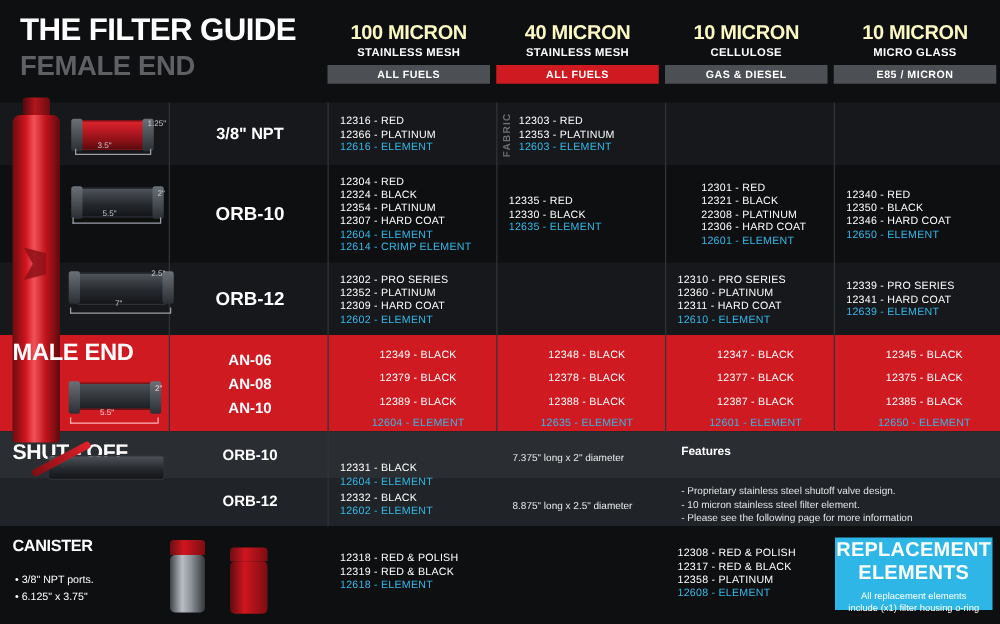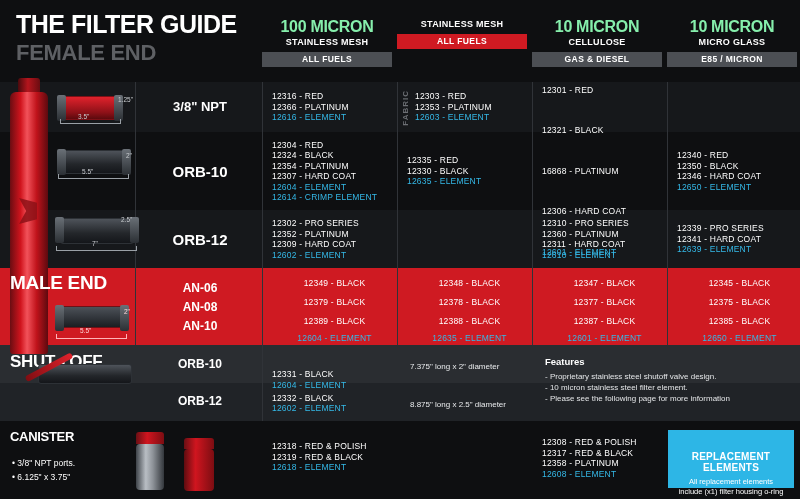--- a/index.html
+++ b/index.html
@@ -14,21 +14,21 @@
   .el{color:#35b9e8;}
   .crimp{color:#35b9e8;}
   .redrow .ln{color:#ffffff;}
 
   
   .hdr{position:absolute;left:0;top:0;width:800px;height:78px;background:#0e0f11;}
   .title{position:absolute;left:16px;top:10px;font-size:25px;font-weight:bold;color:#ffffff;letter-spacing:-.5px;font-family:"Liberation Sans",sans-serif;}
   .subtitle{position:absolute;left:16px;top:40px;font-size:22px;font-weight:bold;color:#5e6064;letter-spacing:-.3px;}
 
   .colhead{position:absolute;top:18px;width:130px;text-align:center;}
-  .colhead .big{font-size:16px;font-weight:bold;color:#86efac;letter-spacing:-.3px;}
+  .colhead .big{font-size:16px;font-weight:bold;color:#fef9c3;letter-spacing:-.3px;}
   .colhead .small{font-size:9px;font-weight:bold;color:#ffffff;letter-spacing:.3px;margin-top:1px;}
   .colhead .band{margin-top:5px;height:15px;line-height:15px;font-size:8.5px;font-weight:bold;color:#ffffff;letter-spacing:.4px;background:#4c4f54;}
   .band.red{background:#cf1a22;}
 
   
   .rowband{position:absolute;left:0;width:800px;}
   .rz-dark{background:#0e0f11;}
   .rz-light{background:#16181b;}
   .rz-red{background:#cf1a22;}
   .rz-grey{background:#2a2d31;}
@@ -53,44 +53,45 @@
   .filt .endl,.filt .endr{position:absolute;top:-2px;width:9px;height:26px;border-radius:2px;background:linear-gradient(180deg,#6a7077,#2b2f34);}
   .filt .endl{left:-6px;}
   .filt .endr{right:-6px;}
   .dimline{position:absolute;font-size:6.5px;color:#c9ccd0;}
   .dimbar{position:absolute;height:1px;background:#9aa0a6;}
   .dimtick{position:absolute;width:1px;height:5px;background:#9aa0a6;}
   .can .shell{position:absolute;border-radius:4px;background:linear-gradient(90deg,#3e4349,#b9bec4 35%,#8e9399 60%,#33373c);}
   .can .top{position:absolute;border-radius:3px 3px 0 0;background:linear-gradient(90deg,#6a0f14,#d0151f 40%,#7c0d12);}
 
   .features{position:absolute;color:#ffffff;}
-  .features .ftitle{font-size:9.5px;font-weight:bold;margin-bottom:4px;}
+  .features .ftitle{font-size:9.5px;font-weight:bold;margin-bottom:20px;}
   .features .fl{font-size:8px;line-height:11px;color:#e3e5e7;}
 
   .repbox{position:absolute;background:#2db6e6;color:#ffffff;}
-  .repbox .rt{font-size:10px;font-weight:bold;text-align:center;padding-top:21px;letter-spacing:.2px;}
+  .repbox .rt{font-size:16px;font-weight:bold;text-align:center;padding-top:2px;letter-spacing:.2px;}
   .repbox .rb{font-size:7.5px;line-height:10px;text-align:center;padding:4px 8px 0 8px;}
 
   .shutoffnote{position:absolute;font-size:8.5px;color:#ffffff;}
 </style>
 </head>
 <body>
 
 <div class="page">
 
   <div class="hdr">
     <div class="title">THE FILTER GUIDE</div>
     <div class="subtitle">FEMALE END</div>
 
     <div class="colhead" style="left:262px;">
       <div class="big">100 MICRON</div>
       <div class="small">STAINLESS MESH</div>
       <div class="band">ALL FUELS</div>
     </div>
     <div class="colhead" style="left:397px;">
+      <div class="big">40 MICRON</div>
       <div class="small">STAINLESS MESH</div>
       <div class="band red">ALL FUELS</div>
     </div>
     <div class="colhead" style="left:532px;">
       <div class="big">10 MICRON</div>
       <div class="small">CELLULOSE</div>
       <div class="band">GAS &amp; DIESEL</div>
     </div>
     <div class="colhead" style="left:667px;">
       <div class="big">10 MICRON</div>
@@ -161,24 +162,24 @@
     <div class="ln">12354 - PLATINUM</div>
     <div class="ln">12307 - HARD COAT</div>
     <div class="ln el">12604 - ELEMENT</div>
     <div class="ln crimp">12614 - CRIMP ELEMENT</div>
   </div>
   <div class="cell colwrap" style="left:407px;top:136px;width:125px;height:70px;">
     <div class="ln">12335 - RED</div>
     <div class="ln">12330 - BLACK</div>
     <div class="ln el">12635 - ELEMENT</div>
   </div>
-  <div class="cell colwrap" style="left:542px;top:136px;width:125px;height:70px;gap:30px;">
+  <div class="cell colwrap" style="left:561px;top:136px;width:125px;height:70px;">
     <div class="ln">12301 - RED</div>
     <div class="ln">12321 - BLACK</div>
-    <div class="ln">16868 - PLATINUM</div>
+    <div class="ln">22308 - PLATINUM</div>
     <div class="ln">12306 - HARD COAT</div>
     <div class="ln el">12601 - ELEMENT</div>
   </div>
   <div class="cell colwrap" style="left:677px;top:136px;width:125px;height:70px;">
     <div class="ln">12340 - RED</div>
     <div class="ln">12350 - BLACK</div>
     <div class="ln">12346 - HARD COAT</div>
     <div class="ln el">12650 - ELEMENT</div>
   </div>
 

